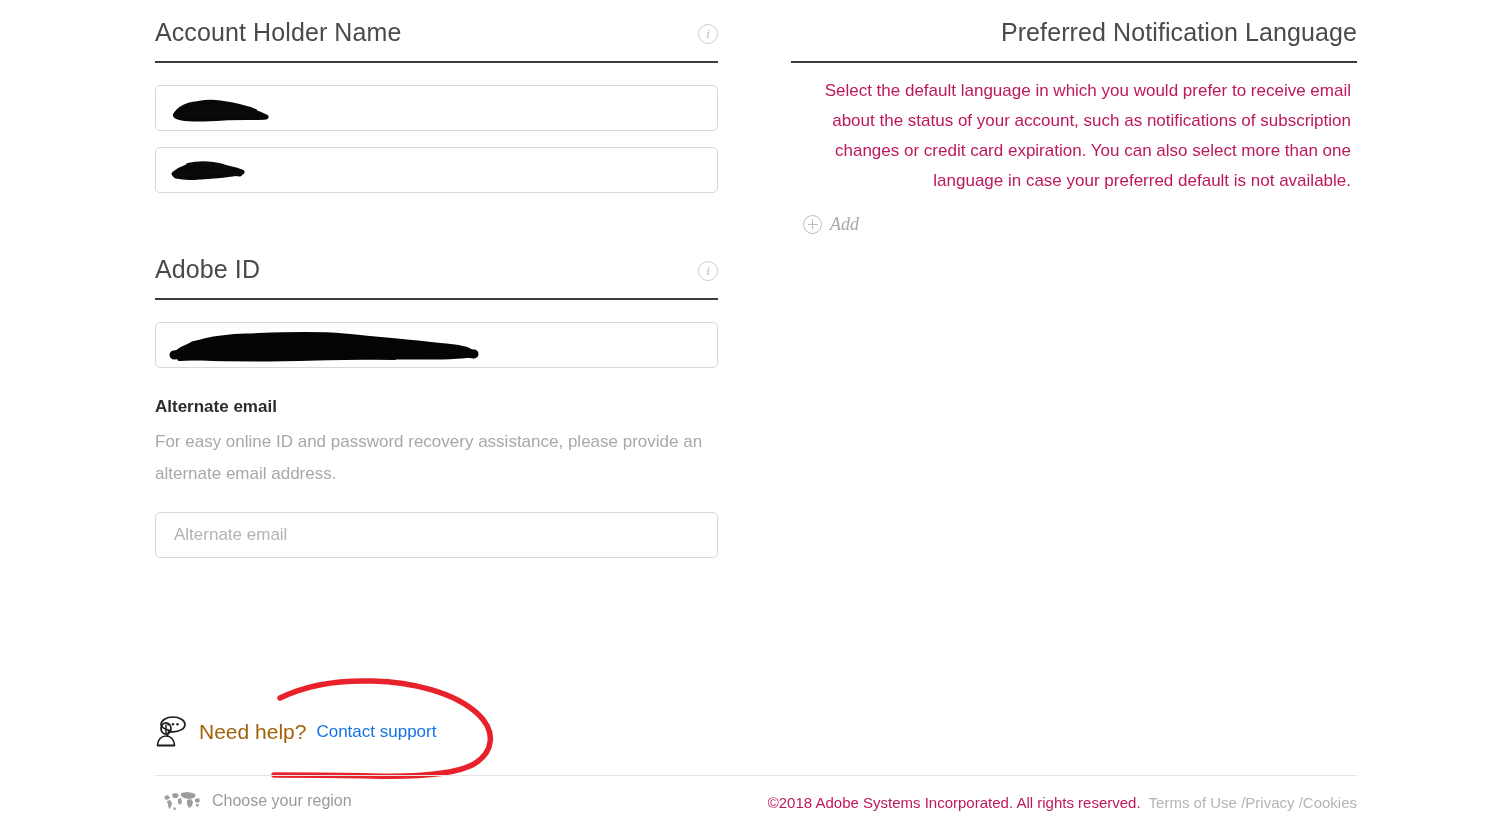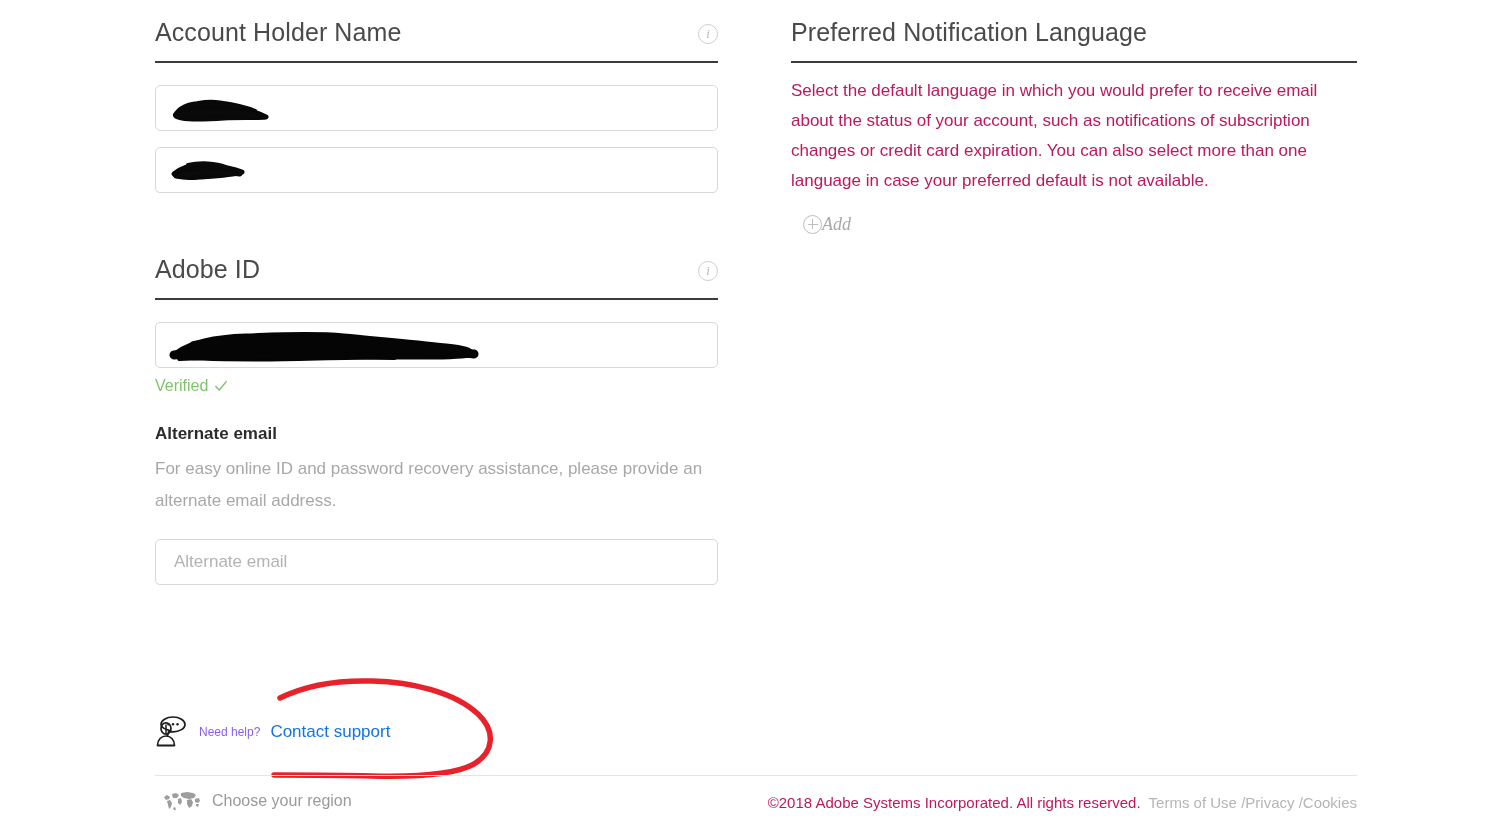--- a/index.html
+++ b/index.html
@@ -7,21 +7,21 @@
     margin: 0; padding: 0;
     width: 1496px; height: 833px;
     background: #ffffff;
     font-family: "Liberation Sans", sans-serif;
     overflow: hidden;
   }
   .page { position: relative; width: 1496px; height: 696px; background:#fff; }
 
   
   .col-left  { position:absolute; left:155px; top:0px;  width:563px; }
-  .col-right { position:absolute; left:791px; top:0px;  width:566px; }
+  .col-right { position:absolute; left:791px; top:0px;  width:566px;text-align:right; }
 
   
   .section-head {
     position: relative;
     padding: 18px 0 14px 0;
     border-bottom: 2px solid #3c3c3c;
   }
   .section-head h2 {
     margin: 0;
     font-size: 25px;
@@ -126,20 +126,21 @@
     font-size: 16px;
     font-weight: 700;
     color: #1473e6;
     cursor: pointer;
   }
   .add-row {
     margin-top: 18px;
     margin-left: 12px;
     display: flex;
     align-items: center;
+    gap: 8px;
     cursor: pointer;
   }
   .add-circle {
     width: 19px; height: 19px;
     border-radius: 50%;
     border: 1.4px solid #bdbdbd;
     position: relative;
   }
   .add-circle::before, .add-circle::after {
     content:""; position:absolute; background:#bdbdbd;
@@ -155,21 +156,21 @@
 
   
   .help-row {
     position: absolute;
     left: 155px;
     top: 714px;
     display: flex;
     align-items: center;
     gap: 10px;
   }
-  .help-text { font-size: 12px; color: #8b5cf6; }
+  .help-text { font-size: 21px; color: #a16207; }
   .help-link { font-size: 17px; color: #1473e6; font-weight: 400; cursor: pointer; }
 
   
   .footer-divider {
     position: absolute;
     left: 155px; top: 775px;
     width: 1202px; height: 1px;
     background: #e4e4e4;
   }
   .region-row {
@@ -239,26 +240,20 @@
         <path d="M14 28 C28 18, 52 13, 82 12 C112 11, 148 9, 180 12
                  C210 15, 248 18, 282 22 C300 24, 308 26, 305 29
                  C290 32, 250 31, 214 31 C176 31, 132 33, 96 33
                  C60 33, 24 33, 14 30 Z" fill="#050505" stroke="#050505" stroke-width="7" stroke-linejoin="round"></path>
         <path d="M10 30 C60 23, 140 20, 230 24 C270 26, 296 27, 310 29" stroke="#050505" stroke-width="9" fill="none" stroke-linecap="round"></path>
         <path d="M30 20 C80 14, 150 13, 210 17" stroke="#050505" stroke-width="8" fill="none" stroke-linecap="round"></path>
         <path d="M16 33 C70 30, 150 30, 230 32" stroke="#050505" stroke-width="6" fill="none" stroke-linecap="round"></path>
       </svg>
     </div>
 
-    <div class="verified">
-      <span>Verified</span>
-      <svg class="check" viewBox="0 0 16 16">
-        <path d="M2 8.5 L6 12.5 L14 3" fill="none" stroke="#7ec46b" stroke-width="1.7" stroke-linecap="round" stroke-linejoin="round"></path>
-      </svg>
-    </div>
 
     <div class="alt-title">Alternate email</div>
     <div class="alt-desc">For easy online ID and password recovery assistance, please provide an alternate email address.</div>
 
     <div class="field" style="margin-top:22px;">
       <span class="field-placeholder">Alternate email</span>
     </div>
   </div>
 
   <div class="col-right">

